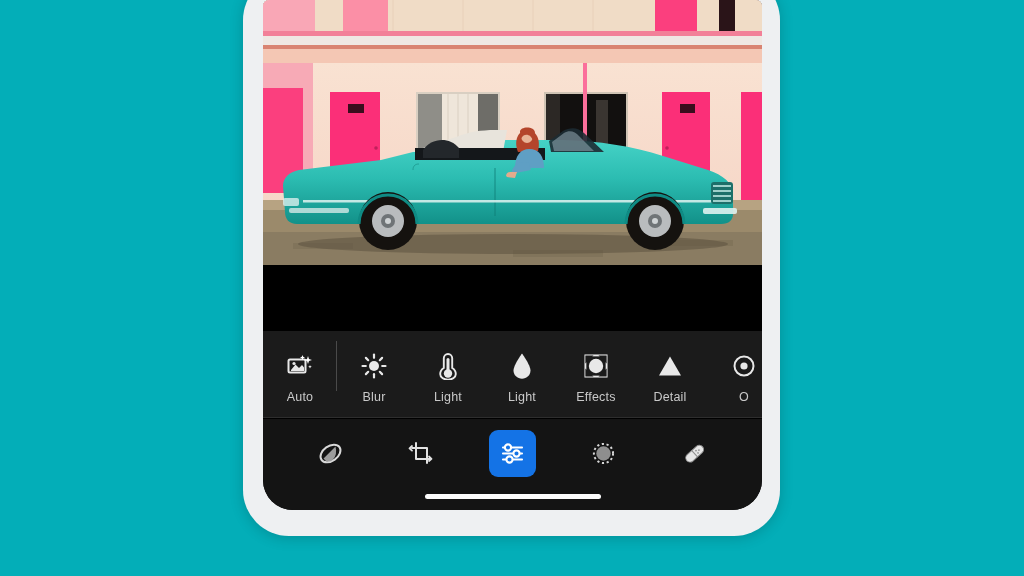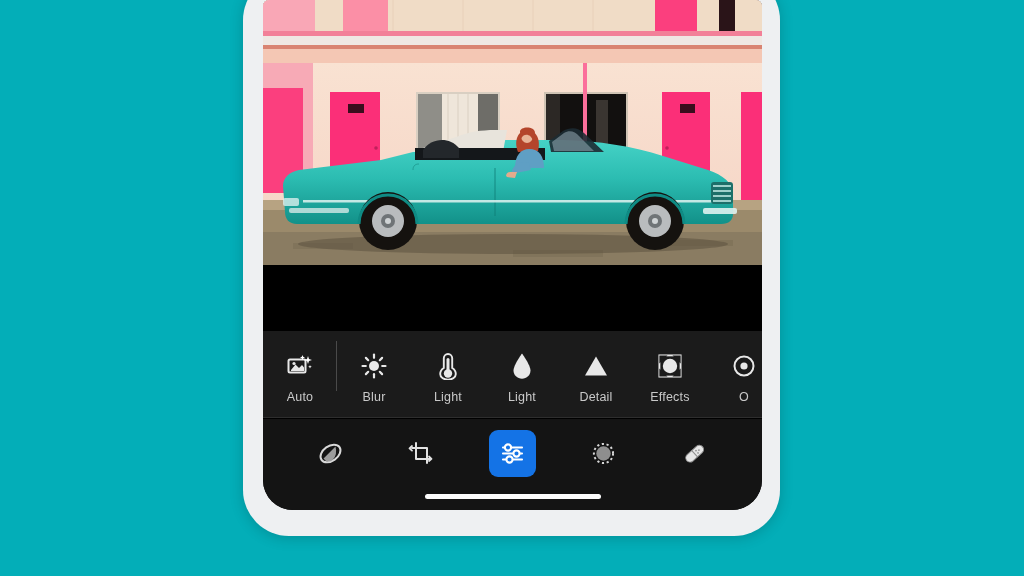--- a/index.html
+++ b/index.html
@@ -306,41 +306,41 @@
             <svg width="22" height="28" viewBox="0 0 22 28">
               <path d="M11 1.5 C11 1.5 2.5 13 2.5 18.6 C2.5 23.3 6.3 26.8 11 26.8
                        C15.7 26.8 19.5 23.3 19.5 18.6 C19.5 13 11 1.5 11 1.5 Z" fill="#e8e8e8"></path>
             </svg>
           </span>
           <span class="tool-label">Light</span>
         </div>
 
         <div class="tool">
           <span class="tool-icon">
-            <svg width="26" height="24" viewBox="0 0 26 24">
-              <path d="M13 2.5 L24 21.5 L2 21.5 Z" fill="#e8e8e8"></path>
-            </svg>
-          </span>
-          <span class="tool-label">Detail</span>
-        </div>
-
-        <div class="tool">
-          <span class="tool-icon">
             <svg width="24" height="24" viewBox="0 0 24 24">
               <rect x="1.4" y="1.4" width="21.2" height="21.2" fill="none" stroke="#e8e8e8" stroke-width="1.9"></rect>
               <circle cx="12" cy="12" r="7.2" fill="#e8e8e8"></circle>
               <g fill="#1b1b1b">
                 <path d="M1.4 1.4 L9.5 1.4 L1.4 9.5 Z"></path>
                 <path d="M22.6 1.4 L22.6 9.5 L14.5 1.4 Z"></path>
                 <path d="M1.4 22.6 L1.4 14.5 L9.5 22.6 Z"></path>
                 <path d="M22.6 22.6 L14.5 22.6 L22.6 14.5 Z"></path>
               </g>
             </svg>
           </span>
           <span class="tool-label">Effects</span>
+        </div>
+
+        <div class="tool">
+          <span class="tool-icon">
+            <svg width="26" height="24" viewBox="0 0 26 24">
+              <path d="M13 2.5 L24 21.5 L2 21.5 Z" fill="#e8e8e8"></path>
+            </svg>
+          </span>
+          <span class="tool-label">Detail</span>
         </div>
 
         <div class="tool">
           <span class="tool-icon">
             <svg width="24" height="24" viewBox="0 0 24 24">
               <circle cx="12" cy="12" r="9.5" fill="none" stroke="#e8e8e8" stroke-width="2"></circle>
               <circle cx="12" cy="12" r="3.6" fill="#e8e8e8"></circle>
             </svg>
           </span>
           <span class="tool-label">O</span>

